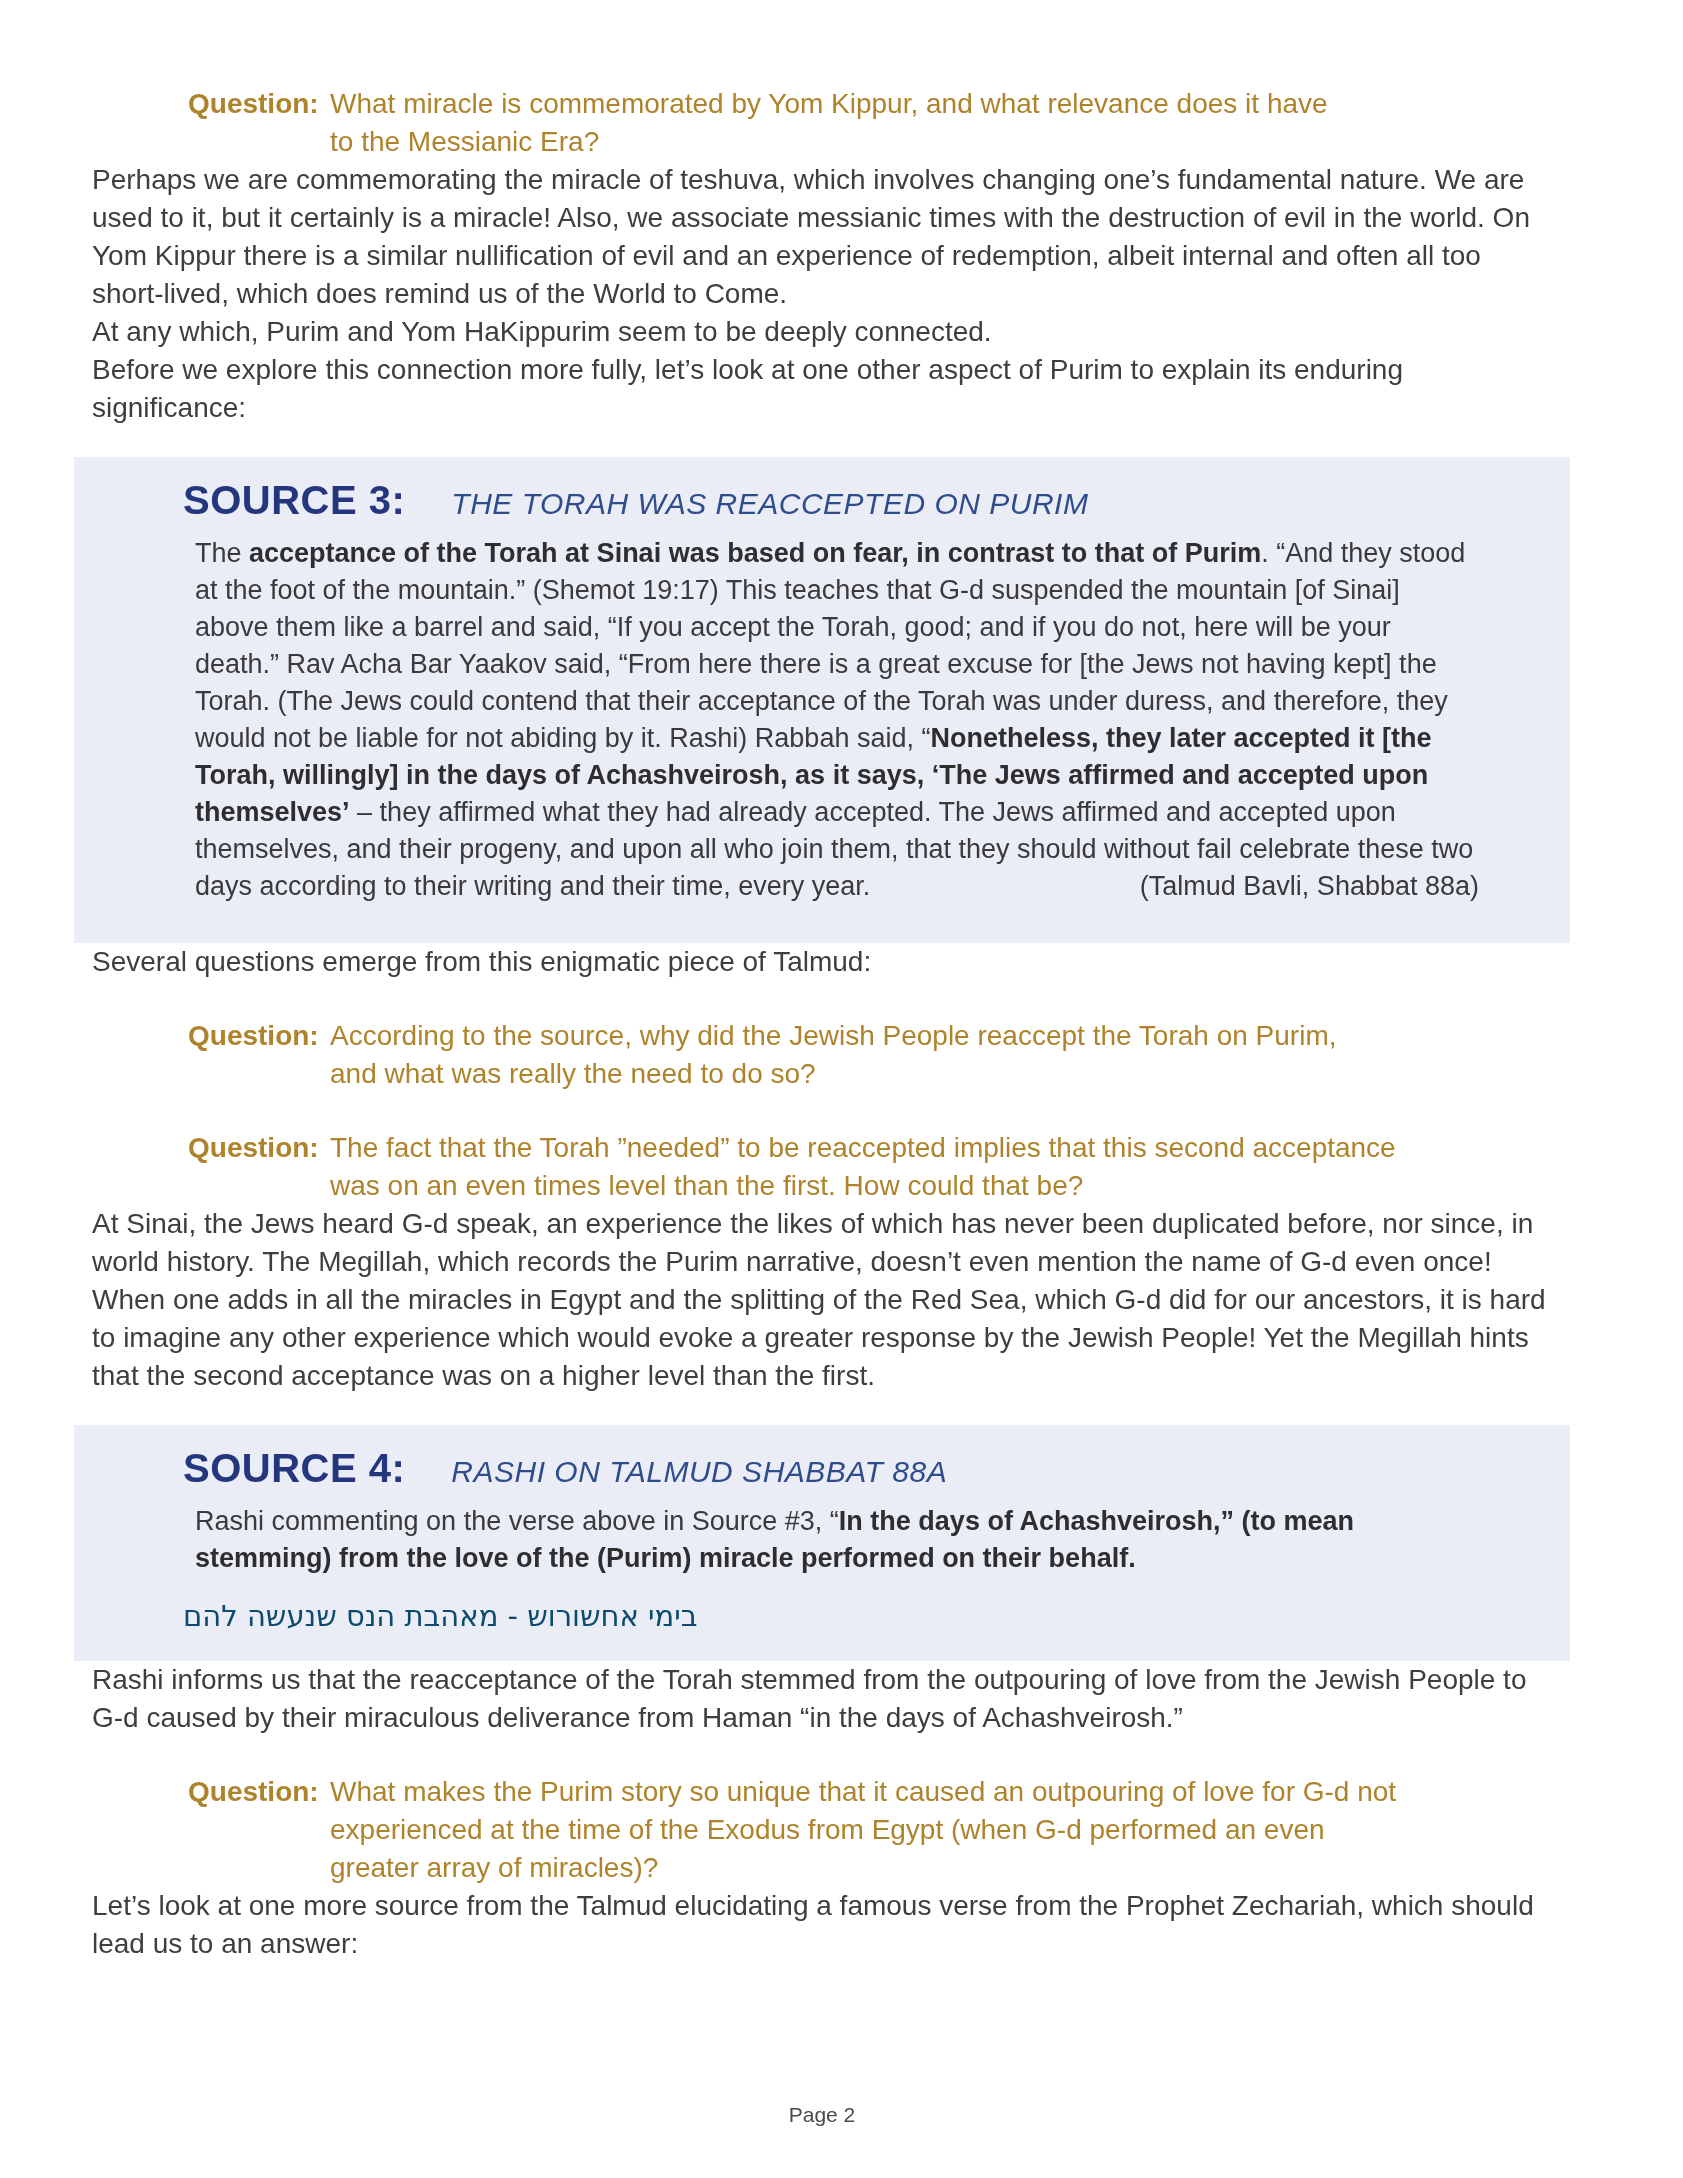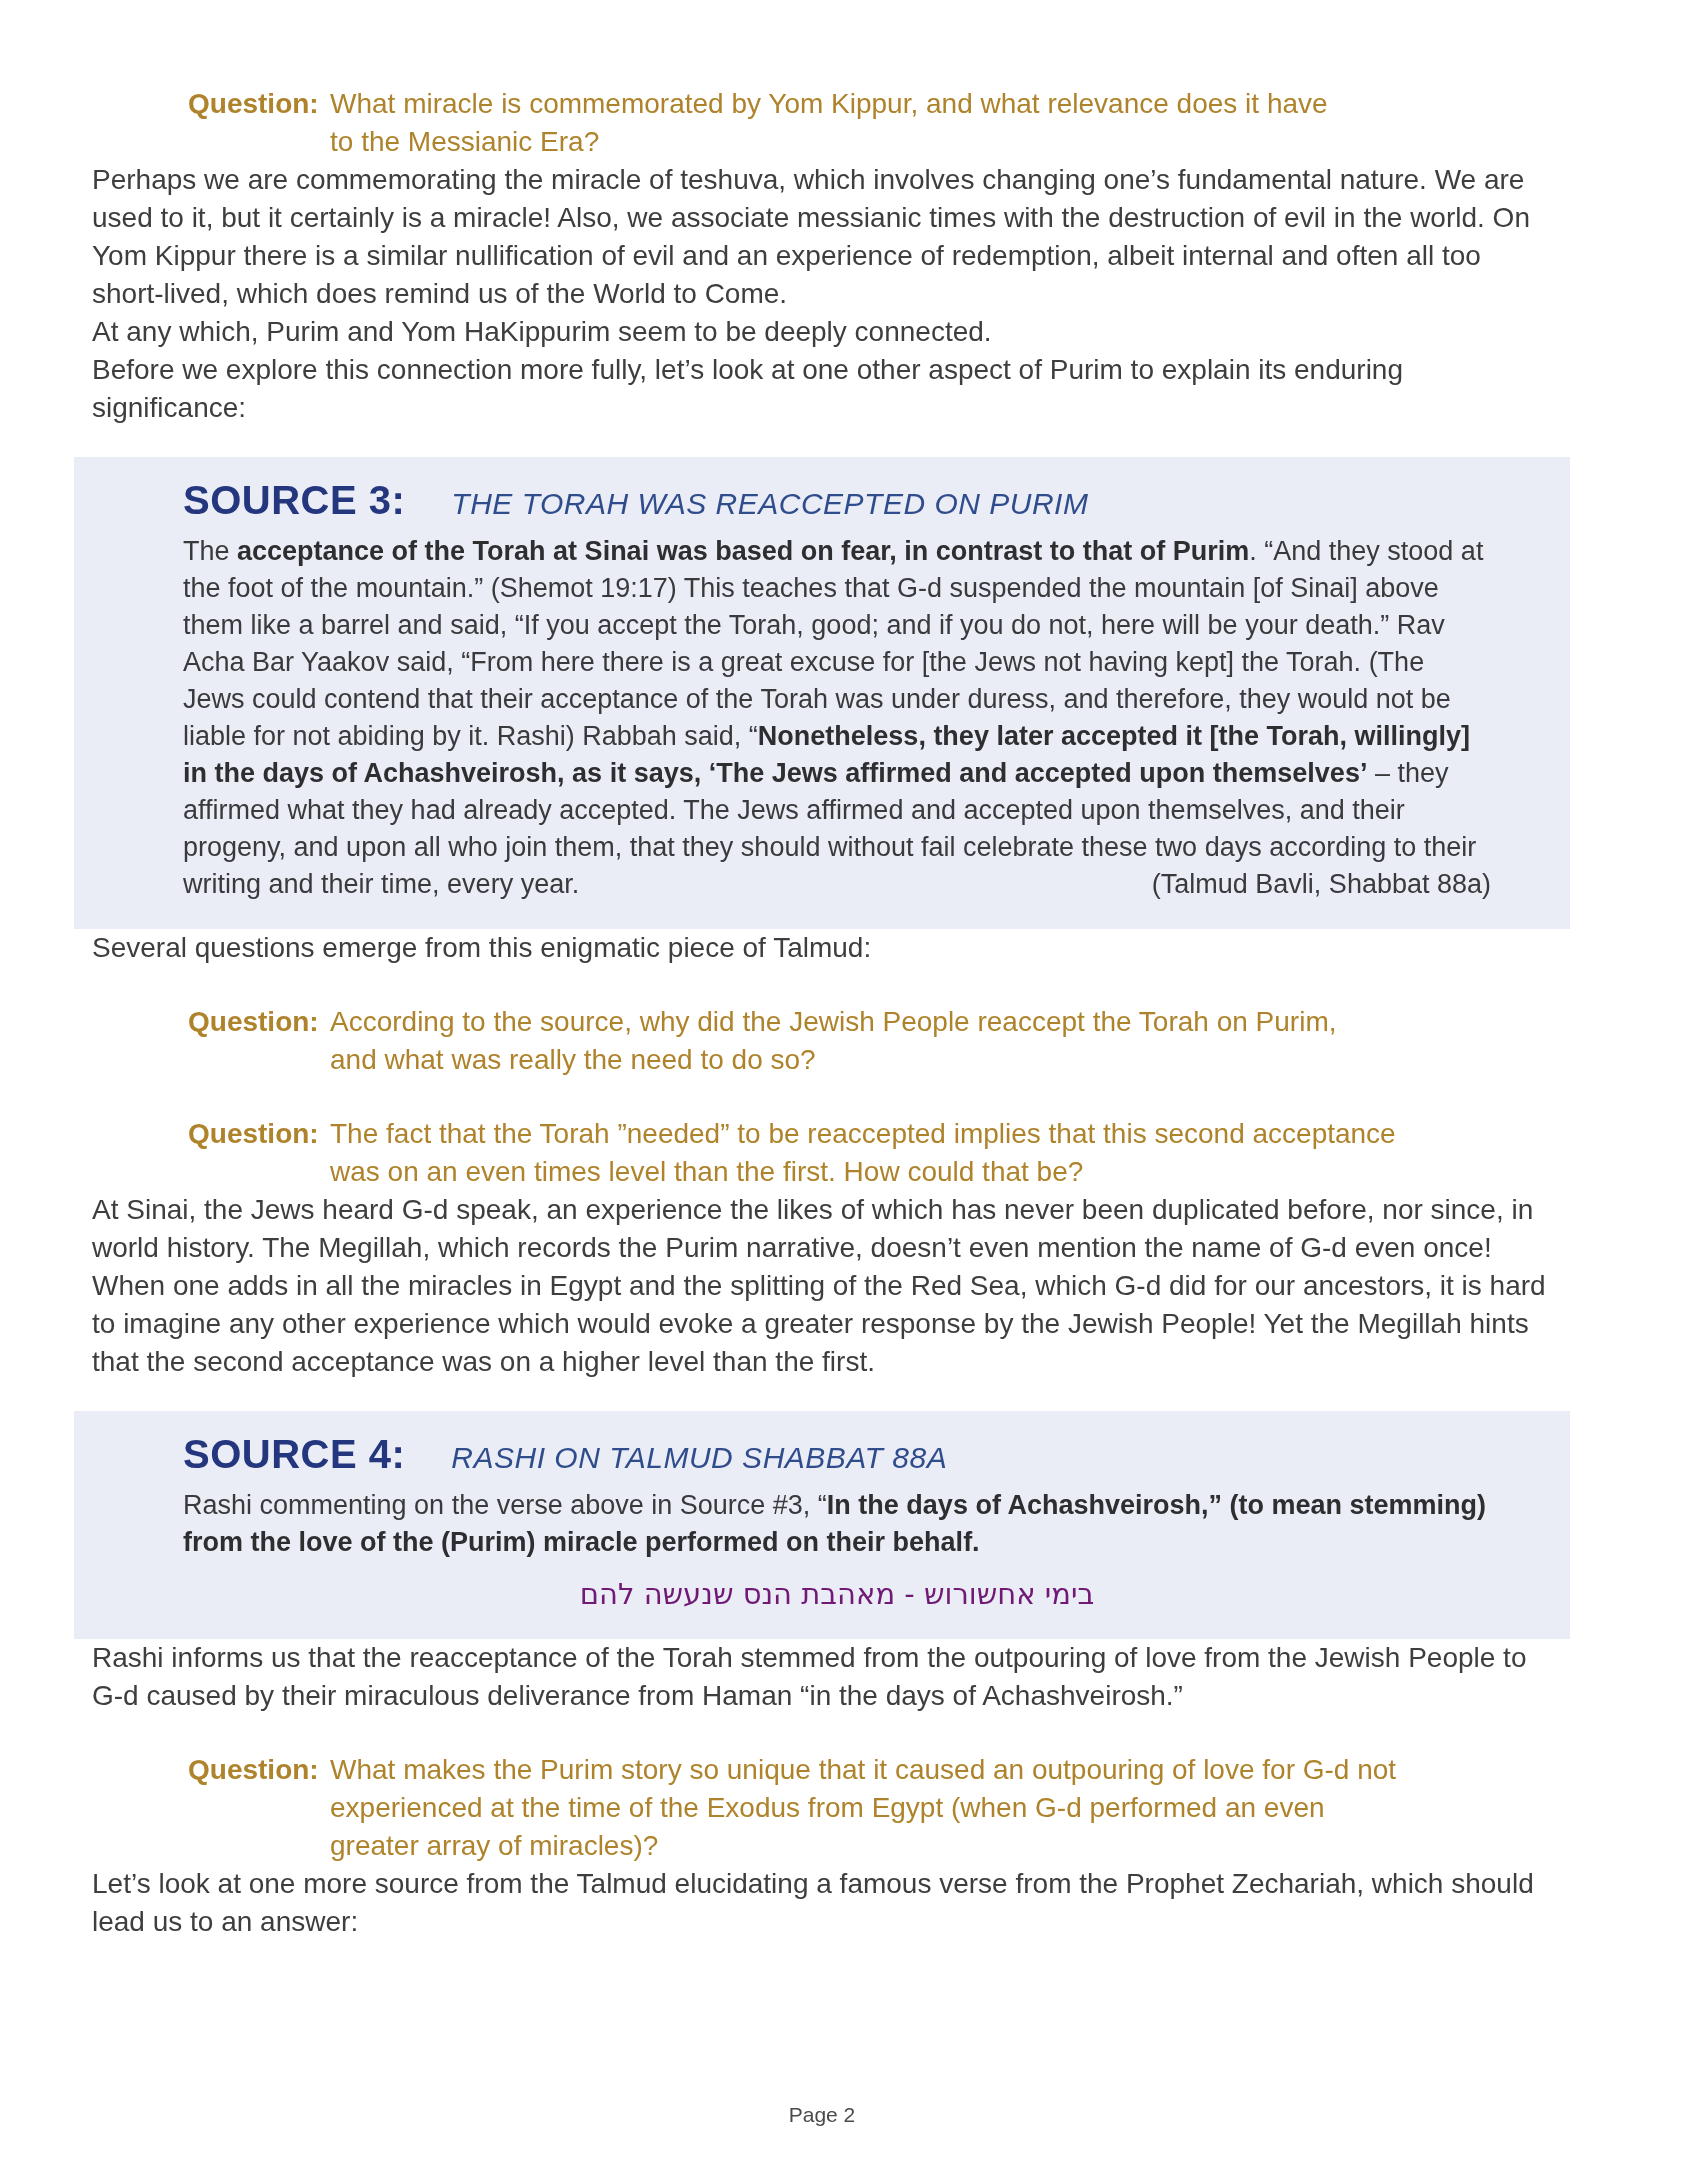--- a/index.html
+++ b/index.html
@@ -56,33 +56,33 @@
     letter-spacing:0.5px;
   }
   .source-title{
     font-style:italic;
     color:var(--navytitle);
     font-size:30px;
     margin-left:46px;
     letter-spacing:0.5px;
   }
   .src-body{
-    margin:0;
+    margin:12px;
     font-size:27px;
     line-height:37px;
     color:#3a3a3c;
   }
   .seg-bold{font-weight:bold;color:#2e2e30;}
   .attribution{float:right;color:#3a3a3c;}
   .hebrew{
     direction:rtl;
-    text-align:center;
+    text-align:left;
     font-size:29px;
-    margin-top:14px;
-    color:#701a75;
+    margin-top:20px;
+    color:#0c4a6e;
     font-family:"DejaVu Sans","Liberation Sans",sans-serif;
   }
   .footer{
     position:absolute;
     left:0;right:0;
     bottom:51px;
     text-align:center;
     font-size:21px;
     line-height:24px;
     color:#4a4a4a;

